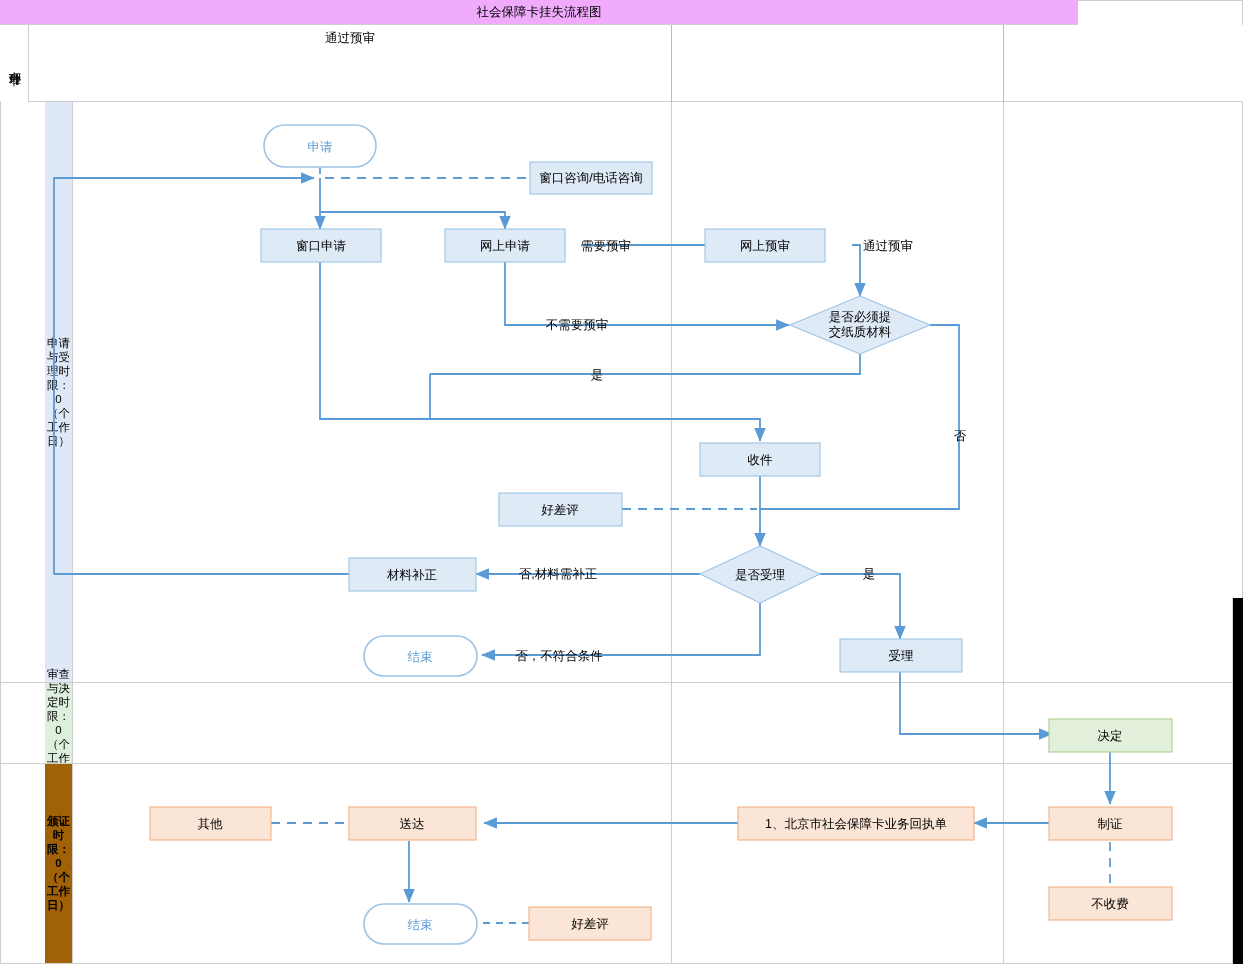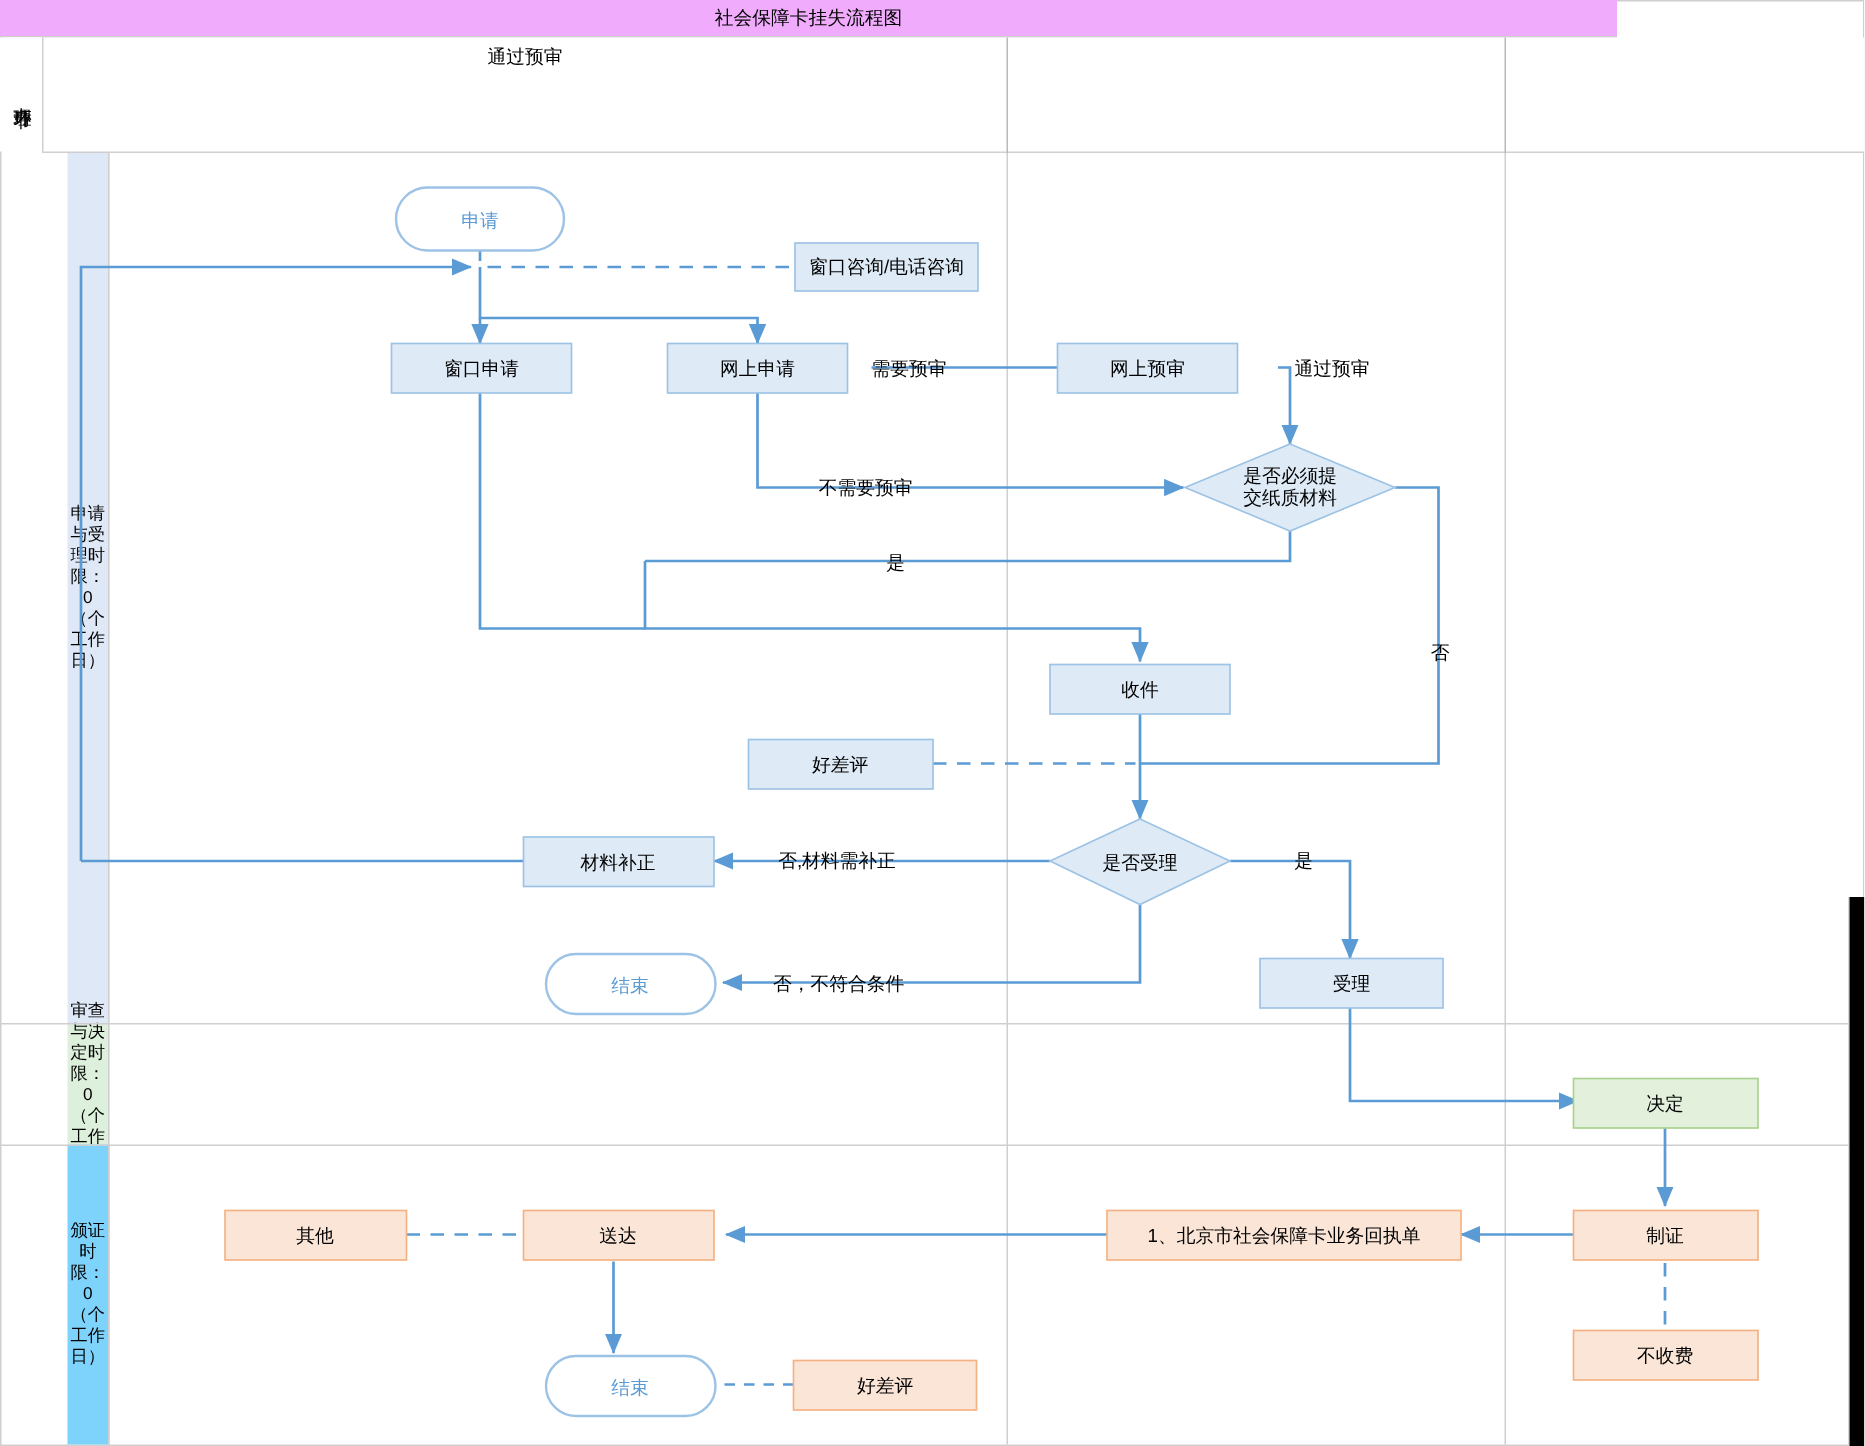--- a/index.html
+++ b/index.html
@@ -21,21 +21,21 @@
   .stage-head{position:absolute;left:1px;top:25px;width:28px;height:77px;box-sizing:border-box;
               border-right:1px solid #cfcfcf;display:flex;align-items:center;justify-content:center;background:#fff;}
   .stage-head span{font-size:12px;line-height:15px;writing-mode:vertical-rl;text-orientation:upright;letter-spacing:1px;color:#000;}
 
   .lane-label{position:absolute;left:1px;width:28px;box-sizing:border-box;border-right:1px solid #cfcfcf;
               display:flex;align-items:center;justify-content:center;text-align:center;margin-left:44px;}
   .lane-label span{font-size:11.5px;line-height:14px;color:#000;display:block;width:26px;word-break:break-all;}
 
   .lane1{top:102px;height:580px;background:#dfe8f6;}
   .lane2{top:682px;height:81px;background:#ddf0dc;}
-  .lane3{top:763px;height:200px;background:#7dd3fc;}
+  .lane3{top:763px;height:200px;background:#a16207;font-weight:bold;}
 
   
   #canvas{position:absolute;left:29px;top:114px;width:979px;height:861px;}
   svg{position:absolute;left:0;top:0;overflow:visible;}
 
   .nodeTxt{font-family:"Liberation Sans","DejaVu Sans",sans-serif;font-size:12.5px;}
 
   
   .scrollbar{position:absolute;right:0;top:598px;width:10px;height:366px;background:#000;}
   .scroll-gap{position:absolute;right:10px;top:598px;width:1px;height:366px;background:#d7d7d7;}

